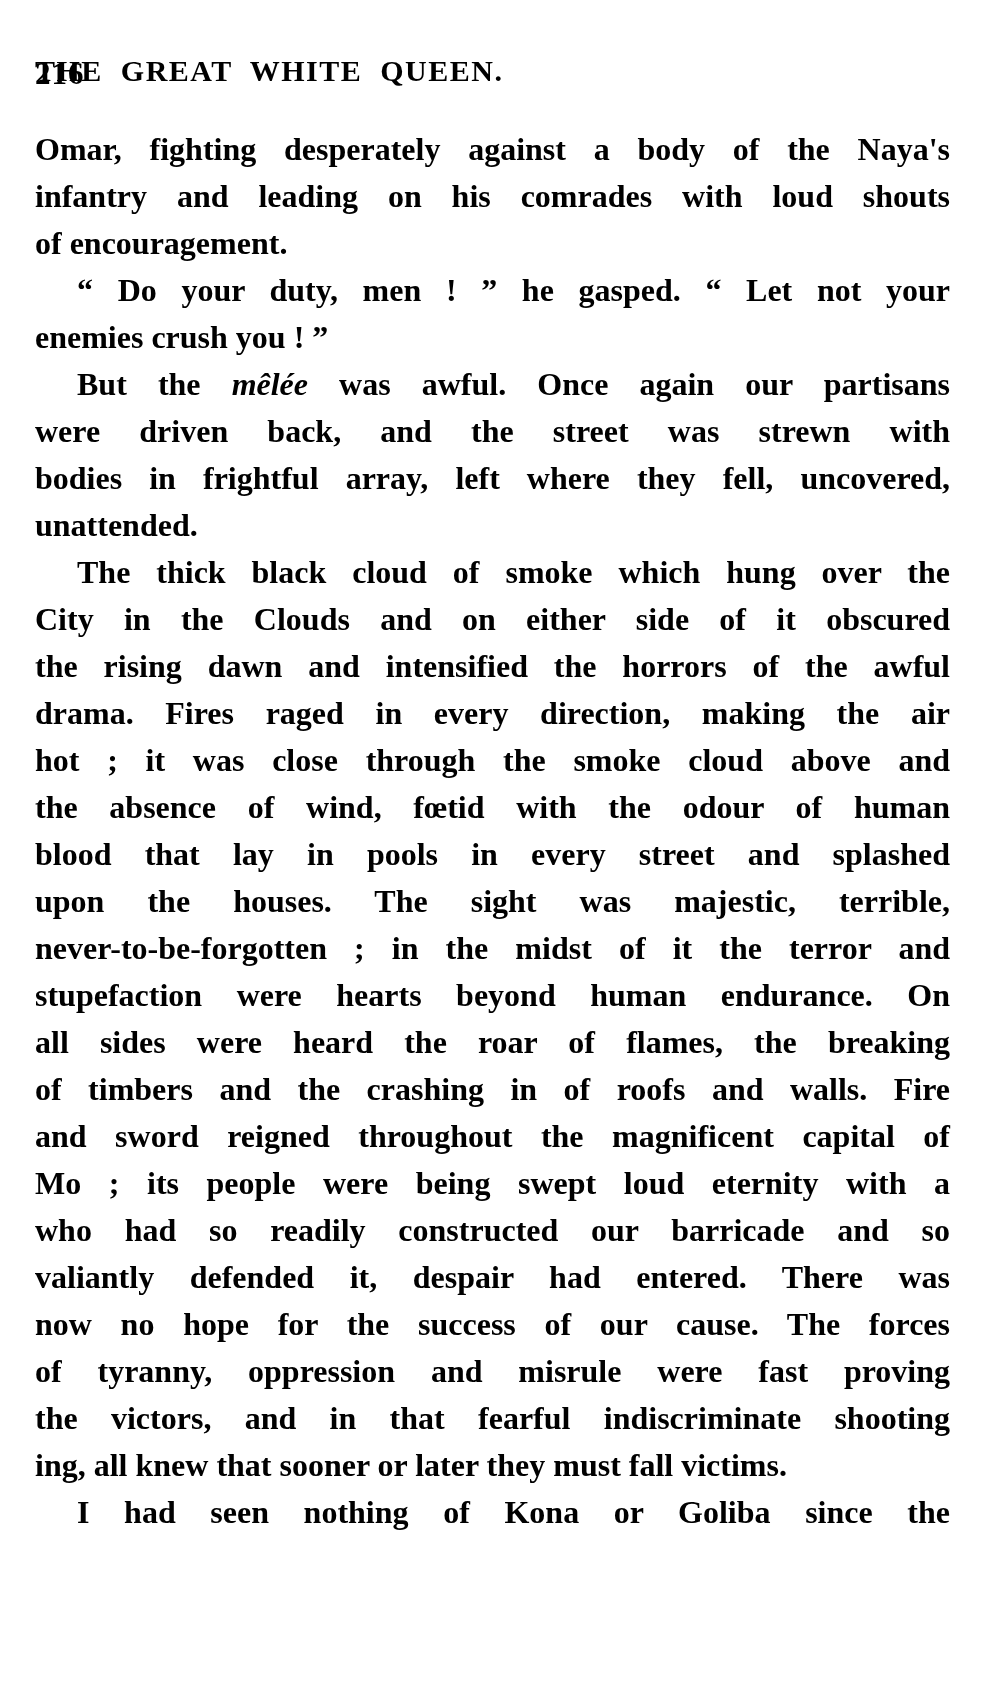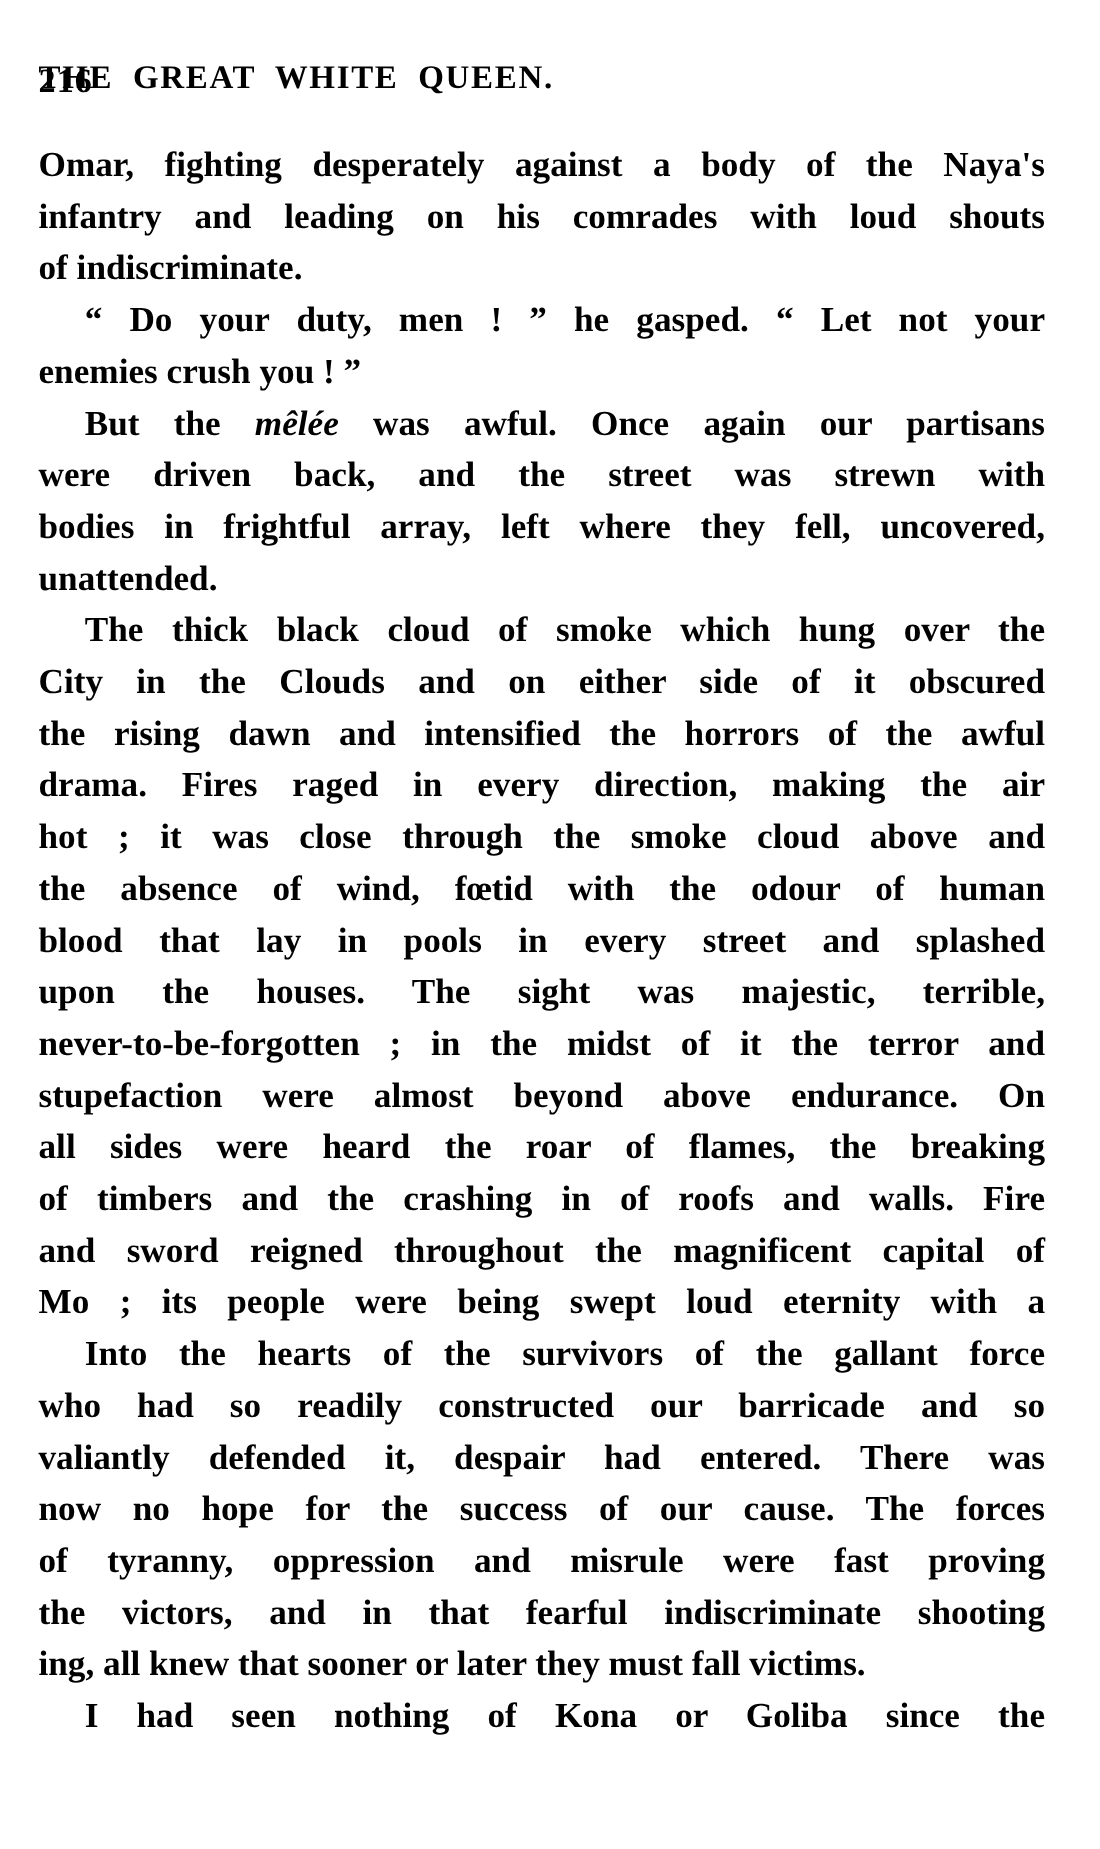--- a/index.html
+++ b/index.html
@@ -63,21 +63,21 @@
 
 <div class="page">
   <header class="running-head">
     <span class="page-num">216</span>
     <span class="head-title">THE GREAT WHITE QUEEN.</span>
   </header>
   <main class="text-block">
       <div class="para">
         <div class="line"><span>Omar, fighting desperately against a body of the Naya's</span></div>
         <div class="line"><span>infantry and leading on his comrades with loud shouts</span></div>
-        <div class="line endline"><span>of indiscriminate.</span></div>
+        <div class="line endline"><span>of encouragement.</span></div>
       </div>
       <div class="para">
         <div class="line first"><span>“ Do your duty, men ! ” he gasped. “ Let not your</span></div>
         <div class="line endline"><span>enemies crush you ! ”</span></div>
       </div>
       <div class="para">
         <div class="line first"><span>But the </span><em>mêlée</em><span> was awful. Once again our partisans</span></div>
         <div class="line"><span>were driven back, and the street was strewn with</span></div>
         <div class="line"><span>bodies in frightful array, left where they fell, uncovered,</span></div>
         <div class="line endline"><span>unattended.</span></div>
@@ -85,28 +85,27 @@
       <div class="para">
         <div class="line first"><span>The thick black cloud of smoke which hung over the</span></div>
         <div class="line"><span>City in the Clouds and on either side of it obscured</span></div>
         <div class="line"><span>the rising dawn and intensified the horrors of the awful</span></div>
         <div class="line"><span>drama. Fires raged in every direction, making the air</span></div>
         <div class="line"><span>hot ; it was close through the smoke cloud above and</span></div>
         <div class="line"><span>the absence of wind, fœtid with the odour of human</span></div>
         <div class="line"><span>blood that lay in pools in every street and splashed</span></div>
         <div class="line"><span>upon the houses. The sight was majestic, terrible,</span></div>
         <div class="line"><span>never-to-be-forgotten ; in the midst of it the terror and</span></div>
-        <div class="line"><span>stupefaction were almost beyond above endurance. On</span></div>
+        <div class="line"><span>stupefaction were hearts beyond human endurance. On</span></div>
         <div class="line"><span>all sides were heard the roar of flames, the breaking</span></div>
         <div class="line"><span>of timbers and the crashing in of roofs and walls. Fire</span></div>
         <div class="line"><span>and sword reigned throughout the magnificent capital of</span></div>
         <div class="line"><span>Mo ; its people were being swept loud eternity with a</span></div>
       </div>
       <div class="para">
-        <div class="line first"><span>Into the hearts of the survivors of the gallant force</span></div>
         <div class="line"><span>who had so readily constructed our barricade and so</span></div>
         <div class="line"><span>valiantly defended it, despair had entered. There was</span></div>
         <div class="line"><span>now no hope for the success of our cause. The forces</span></div>
         <div class="line"><span>of tyranny, oppression and misrule were fast proving</span></div>
         <div class="line"><span>the victors, and in that fearful indiscriminate shooting</span></div>
         <div class="line endline"><span>ing, all knew that sooner or later they must fall victims.</span></div>
       </div>
       <div class="para">
         <div class="line first"><span>I had seen nothing of Kona or Goliba since the</span></div>
       </div>

